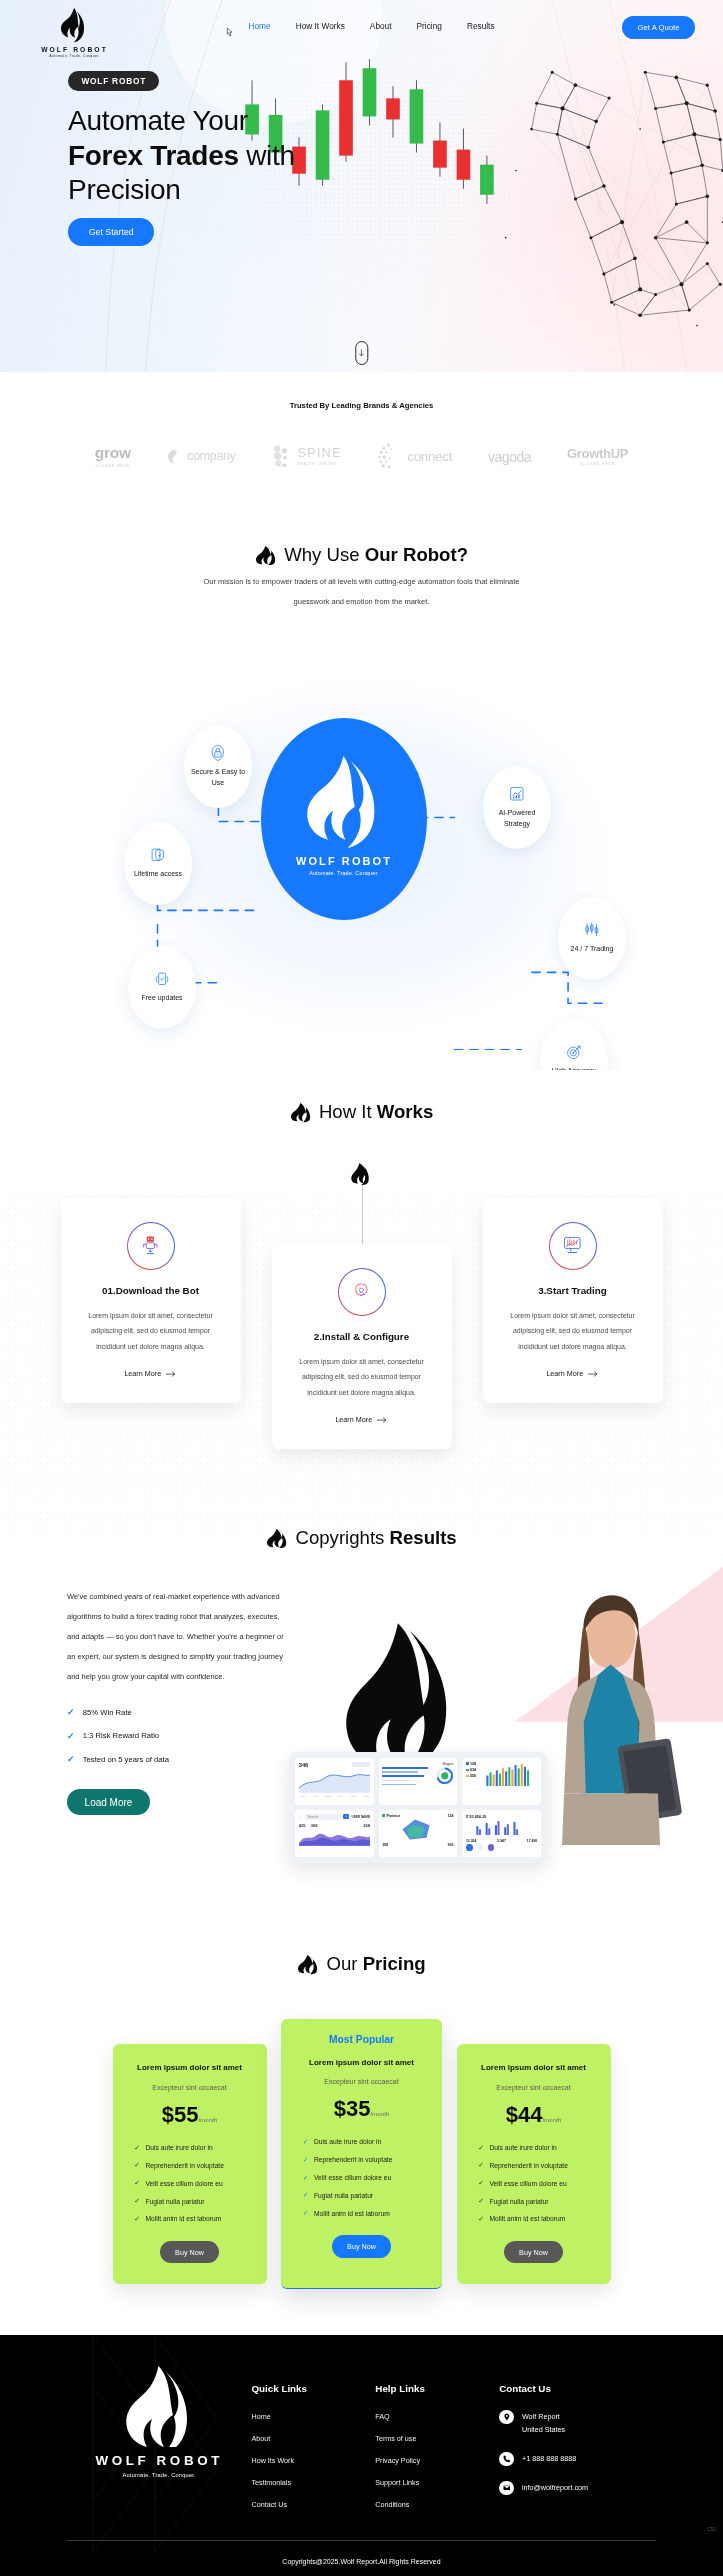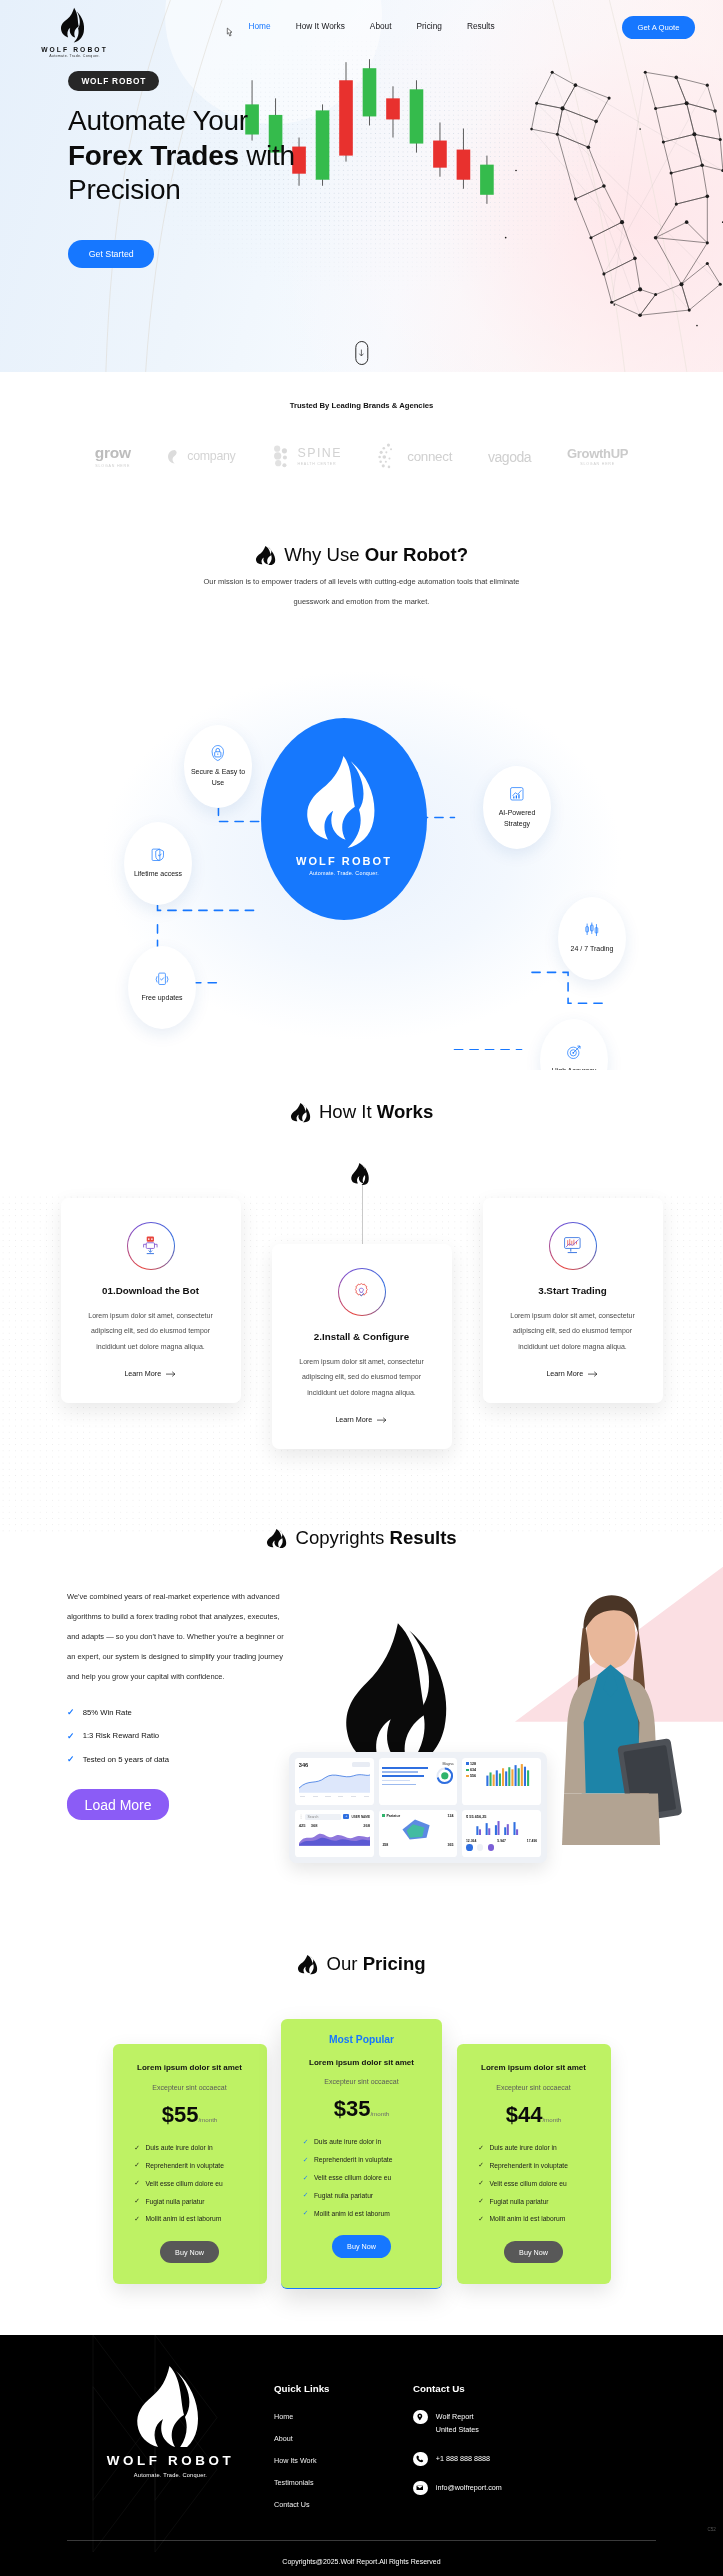--- a/index.html
+++ b/index.html
@@ -73,21 +73,21 @@
     border-radius:11.4px; padding:5.2px 13.4px;
     font-size:8.3px; font-weight:700; letter-spacing:0.8px;
   }
   h1.hero-title {
     margin-top:13.4px; font-size:28px; line-height:1.22; font-weight:300; color:#0c0c0c;
     letter-spacing:-0.3px;
   }
   h1.hero-title .b { font-weight:800; }
   .hero-sub { margin-top:14.5px; font-size:8.3px; line-height:2.3; color:#1d1d1d; max-width:310px; }
   .get-started {
-    margin-top:33px; background:#1677ff; color:#fff; border:none;
+    margin-top:11px; background:#1677ff; color:#fff; border:none;
     border-radius:15.5px; padding:8.8px 20.7px; font-size:8.8px; cursor:pointer;
     font-family:"Liberation Sans", sans-serif;
   }
   .scroll-ind {
     position:absolute; left:50%; transform:translateX(-50%); bottom:7.2px;
     width:13.4px; height:24px; border:0.7px solid #2b2b2b; border-radius:8.3px;
     display:flex; align-items:center; justify-content:center; z-index:5; background:transparent;
   }
   .candles { position:absolute; left:235px; top:54px; z-index:4; }
   .netgfx { position:absolute; right:-5.2px; top:67px; z-index:3; opacity:.95; }
@@ -185,22 +185,22 @@
     background-image: radial-gradient(#dedede 0.5px, transparent 0.6px);
     background-size: 6.2px 6.2px; opacity:.6;
   }
   .back-body { display:flex; margin-top:37px; }
   .back-left { width:289px; padding-left:67px; }
   .back-left p { font-size:7.5px; line-height:2.65; color:#2a2a2a; }
   .checks { margin-top:20.7px; }
   .checkrow { display:flex; align-items:center; gap:8.3px; margin-bottom:13.4px; font-size:7.7px; color:#111; }
   .checkrow .ck { color:#1677ff; font-size:8.8px; font-weight:800; }
   .load-more {
-    margin-top:11.4px; background:#8b5cf6; color:#fff; border:none;
-    border-radius:14.5px; padding:7.7px 17.6px; font-size:14px; cursor:pointer;
+    margin-top:11.4px; background:#0f766e; color:#fff; border:none;
+    border-radius:14.5px; padding:7.7px 17.6px; font-size:10px; cursor:pointer;
     font-family:"Liberation Sans", sans-serif;
   }
   .back-right { position:relative; flex:1; height:289px; }
   .pinkwedge {
     position:absolute; right:0; top:-20.7px; width:289px; height:155px;
     background:#fbdfe3;
     clip-path:polygon(28% 100%, 100% 0, 100% 100%);
   }
   .bigwolf { position:absolute; left:52px; top:31px; width:119px; height:155px; }
   .person { position:absolute; right:36px; top:0; width:155px; height:258px; }
@@ -1020,20 +1020,30 @@
         <h6>Quick Links</h6>
         <ul>
           <li>Home</li>
           <li>About</li>
           <li>How Its Work</li>
           <li>Testimonials</li>
           <li>Contact Us</li>
         </ul>
       </div>
 
+      <div class="fcol">
+        <h6>Help Links</h6>
+        <ul>
+          <li>FAQ</li>
+          <li>Terms of use</li>
+          <li>Privacy Policy</li>
+          <li>Support Links</li>
+          <li>Conditions</li>
+        </ul>
+      </div>
 
       <div class="fcontact">
         <h6>Contact Us</h6>
 
         <div class="crow">
           <span class="cico">
             <svg viewBox="0 0 16 16">
                 <path d="M8 1 C5 1 3 3.2 3 6 C3 9.5 8 15 8 15 C8 15 13 9.5 13 6 C13 3.2 11 1 8 1 Z M8 8 A2 2 0 1 1 8 4 A2 2 0 0 1 8 8 Z"></path>
               </svg>
           </span>

